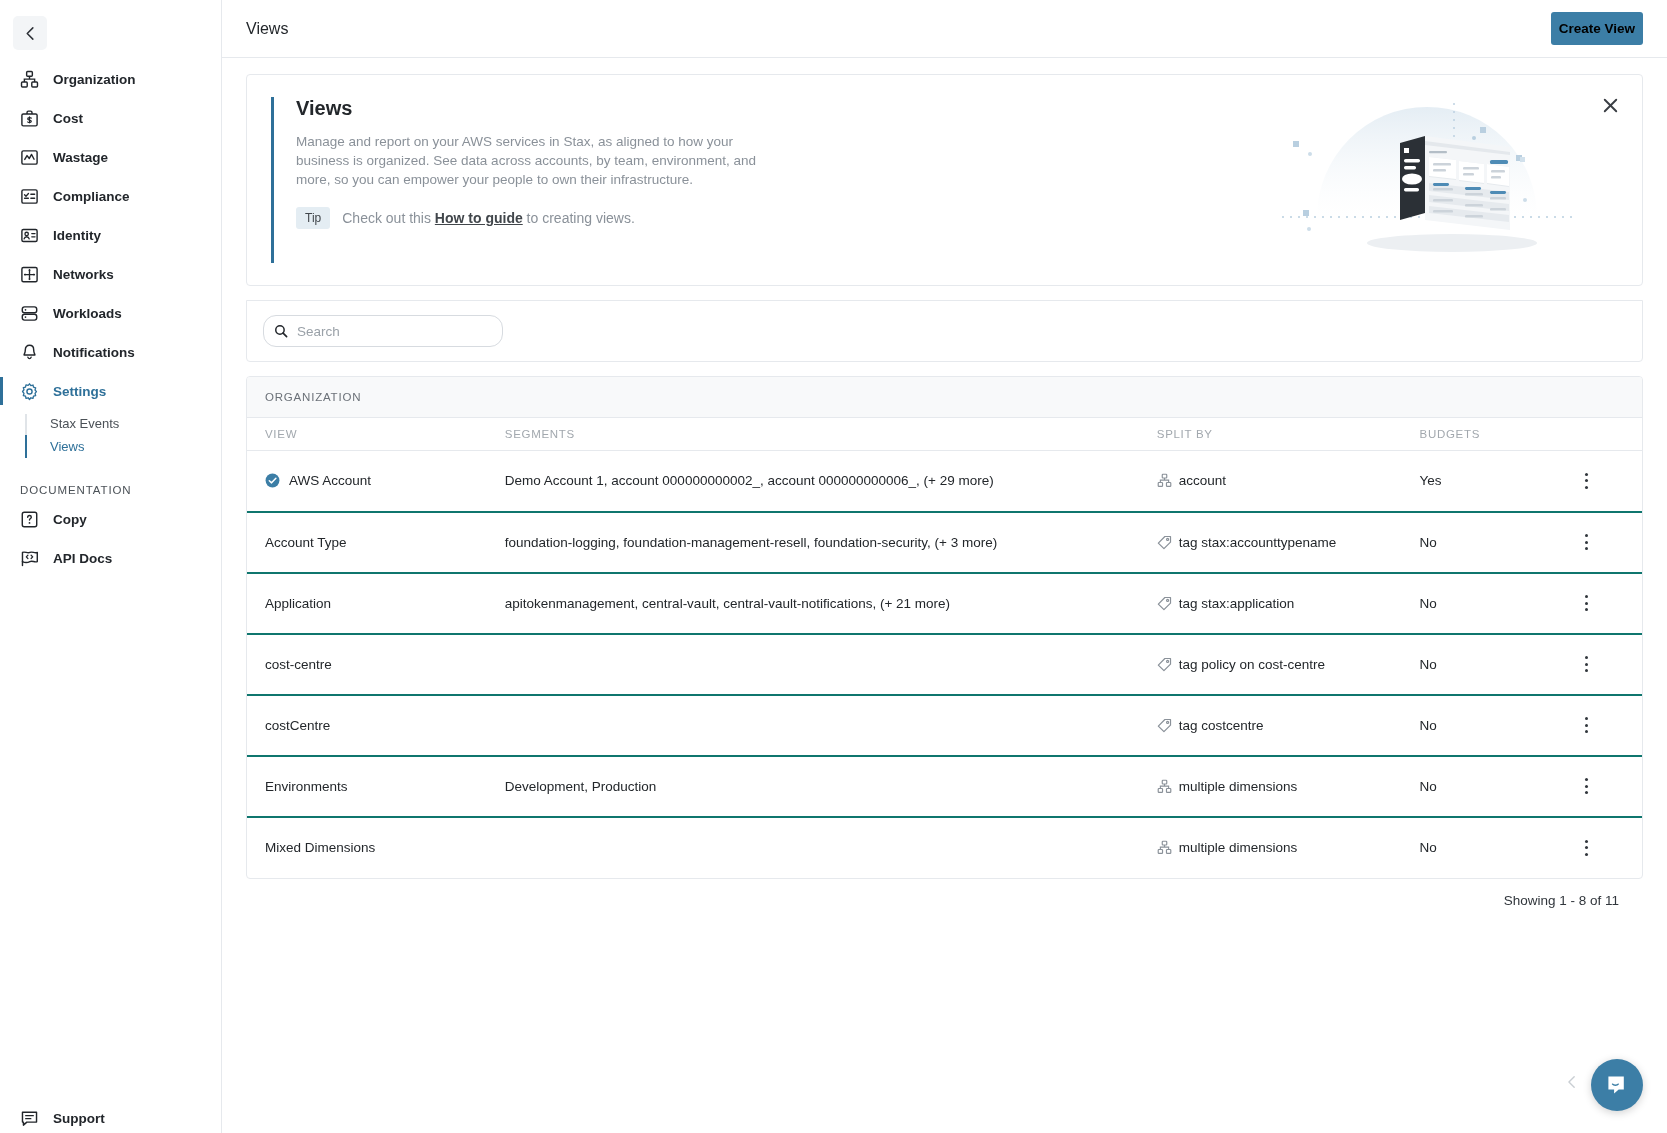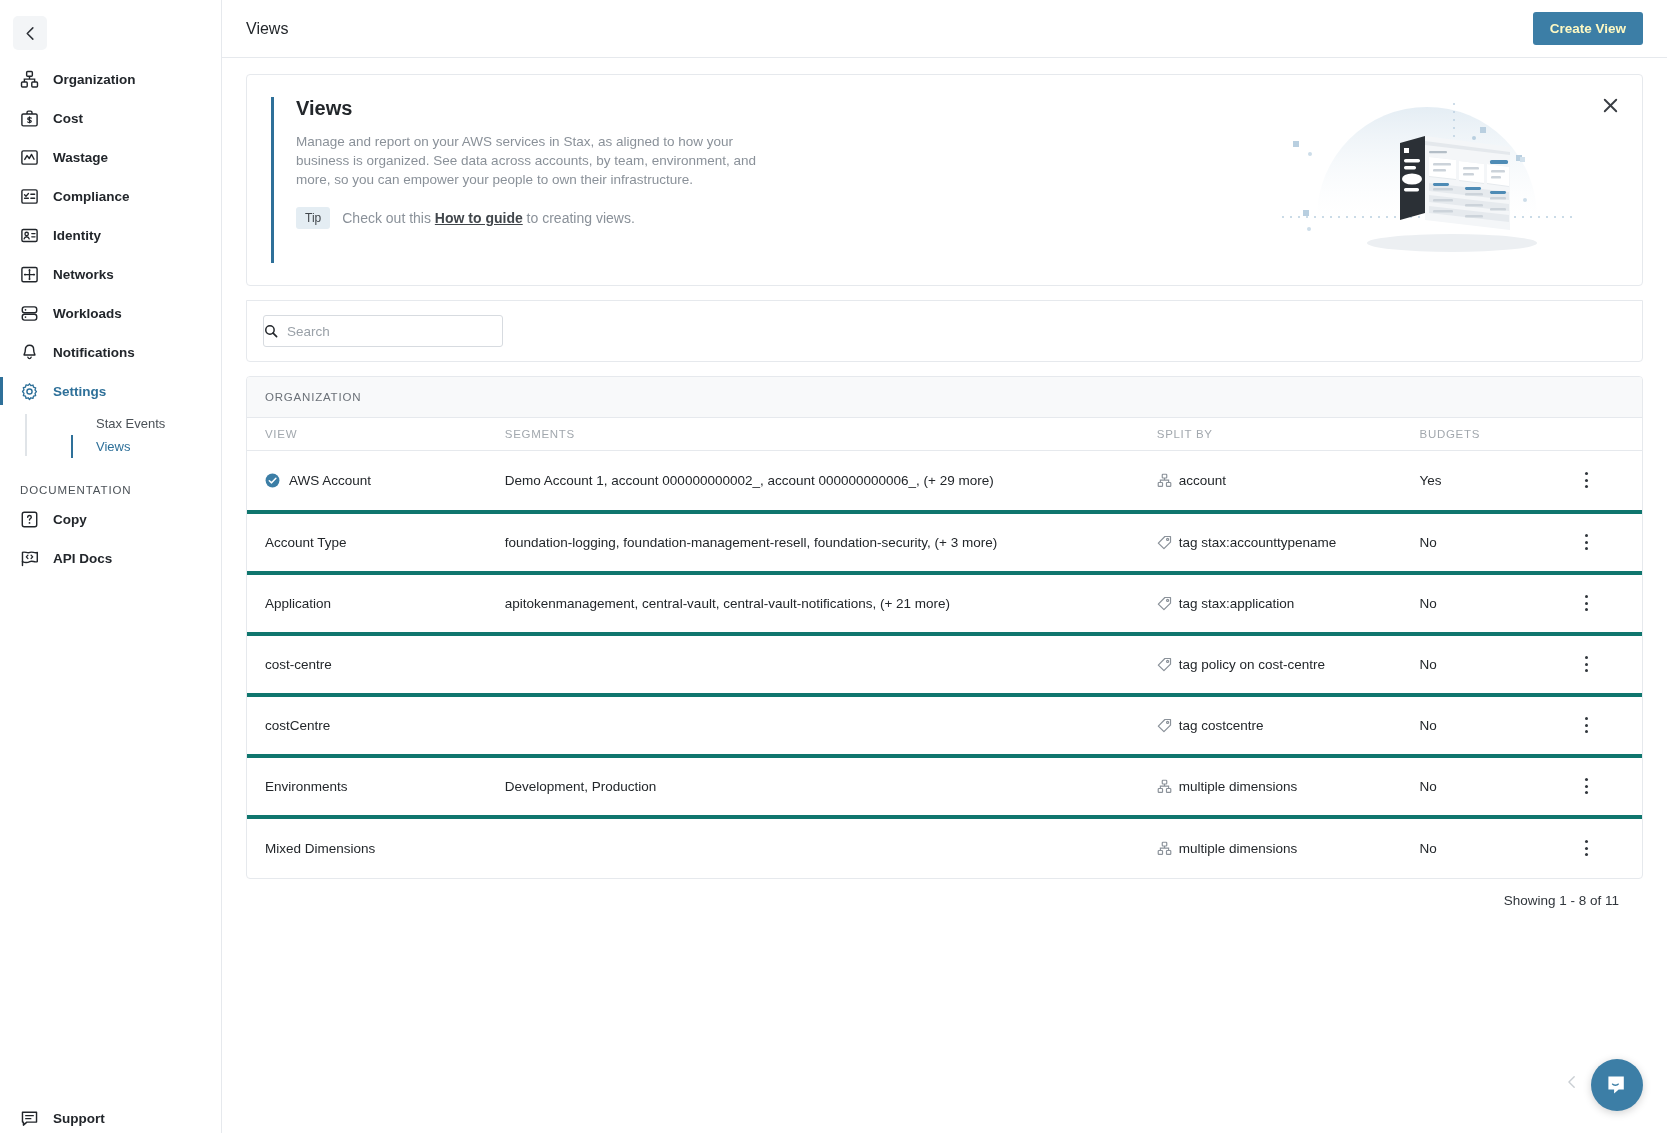--- a/index.html
+++ b/index.html
@@ -60,21 +60,21 @@
     width: 3px; height: 28px; background: #2e7099;
   }
 
   .subnav { position: relative; margin: 6px 0 0 0; padding-left: 0; }
   .subnav::before {
     content:""; position:absolute; left: 25px; top: 2px; bottom: 2px;
     width: 2px; background: #e0e4e8;
   }
   .sub-item {
     position: relative; height: 23px; display: flex; align-items: center;
-    padding-left: 50px; font-size: 13px; color: #4b5157; cursor: pointer; margin-left: 46px;
+    padding-left: 50px; font-size: 13px; color: #4b5157; cursor: pointer;
   }
   .sub-item.active { color: #2e7099; }
   .sub-item.active::before {
     content:""; position:absolute; left: 25px; top: 0; bottom: 0;
     width: 2px; background: #2e7099;
   }
 
   .section-label {
     margin: 26px 0 8px 20px;
     font-size: 11.5px; letter-spacing: .9px; color: #4b5157; font-weight: normal;
@@ -85,22 +85,22 @@
   .main { flex: 1; min-width: 0; display: flex; flex-direction: column; background:#fff; }
   .page-header {
     height: 58px; min-height: 58px;
     border-bottom: 1px solid #e6e9ed;
     display: flex; align-items: center;
     padding: 0 24px 0 24px;
   }
   .page-title { font-size: 16px; color: #23272b; }
   .btn-primary {
     margin-left: auto;
-    background: #3c7ea6; color: #fef9c3; border: none;
-    padding: 9px 17px; font-size: 13.5px; font-weight: bold;
+    background: #3c7ea6; color: #000000; border: none;
+    padding: 9px 8px; font-size: 13.5px; font-weight: bold;
     border-radius: 3px; cursor: pointer;
     font-family: "Liberation Sans", sans-serif;
   }
 
   .content { flex: 1; min-height: 0; padding: 16px 24px 0 24px; overflow: hidden; }
 
   
   .banner {
     position: relative;
     border: 1px solid #e6e9ed; border-radius: 4px;
@@ -131,22 +131,22 @@
 
   
   .search-card {
     margin-top: 14px;
     border: 1px solid #e6e9ed; border-top: none; border-radius: 0 0 4px 4px;
     background: #fff; padding: 14px 16px;
     border-top: 1px solid #e6e9ed;
   }
   .search-box {
     width: 240px; height: 32px;
-    border: 1px solid #d7dbe0; border-radius: 3px;
-    display: flex; align-items: center; gap: 9px; padding: 0 0;
+    border: 1px solid #d7dbe0; border-radius: 13px;
+    display: flex; align-items: center; gap: 9px; padding: 0 10px;
   }
   .search-box svg { width: 14px; height: 14px; color: #22262b; flex: 0 0 14px; }
   .search-box input {
     border: none; outline: none; font-size: 13.5px; color: #23272b;
     width: 100%; background: transparent;
     font-family: "Liberation Sans", sans-serif;
   }
   .search-box input::placeholder { color: #9aa1a8; }
 
   
@@ -165,21 +165,21 @@
     font-size: 11.5px; letter-spacing: .7px; color: #a2a8ae;
     padding: 10px 0 10px 0; border-bottom: 1px solid #e6e9ed;
   }
   th.c-view, td.c-view { width: 255px; padding-left: 18px; }
   th.c-seg, td.c-seg  { width: 645px; }
   th.c-split, td.c-split { width: 260px; }
   th.c-bud, td.c-bud  { width: 150px; }
   th.c-act, td.c-act  { width: 70px; }
 
   tbody td {
-    border-bottom: 4px solid #0f766e;
+    border-bottom: 2px solid #0f766e;
     height: 61px; font-size: 13.5px; color: #23272b;
     vertical-align: middle;
   }
   tbody tr:last-child td { border-bottom: none; }
   .view-cell { display: flex; align-items: center; gap: 9px; }
   .check-badge { width: 15px; height: 15px; flex: 0 0 15px; display:block; }
   .split-cell { display: flex; align-items: center; gap: 7px; }
   .split-cell svg { width: 15px; height: 15px; flex: 0 0 15px; color: #8a9199; display:block; }
   .kebab {
     width: 18px; height: 18px; cursor: pointer; margin-left: 6px;

